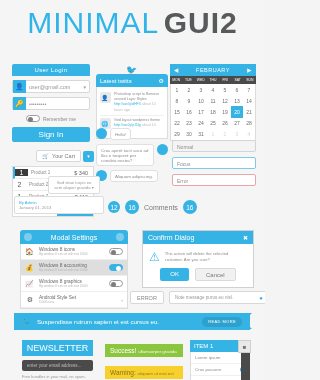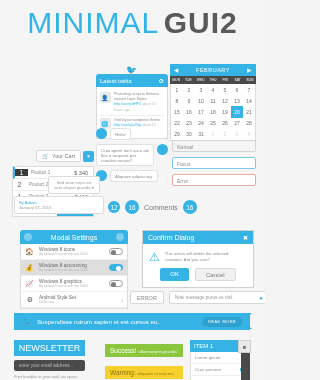--- a/index.html
+++ b/index.html
@@ -167,21 +167,21 @@
             background:#34b3e4; display:flex; align-items:center; padding:0 8px; gap:5px;}
   .ribbon .bird { color:#fff; font-size:8px; }
   .ribbon .txt { flex:1; color:#fff; font-size:6.2px; }
   .ribbon .more { background:#2ea0cd; color:#fff; font-size:4px; letter-spacing:.4px;
                   border-radius:7px; padding:2.5px 6px; }
   .ribbon-tail { position:absolute; left:244px; top:313px; width:0; height:0;
                  border-top:8.5px solid #34b3e4; border-bottom:8.5px solid #34b3e4;
                  border-right:8px solid transparent; }
 
   
-  .news { position:absolute; left:14px; top:340px; width:71px; }
+  .news { position:absolute; left:22px; top:340px; width:71px; }
   .news-hd { background:#34b3e4; color:#fff; text-align:center; font-size:9px; padding:3px 0; }
   .news-in { margin-top:4px; background:#4a4a4a; color:#b9b9b9; font-size:4.6px;
              padding:3px 5px; border-radius:2px; }
   .news-tx { margin-top:3px; font-size:4px; color:#9a9a9a; line-height:1.5; }
 
   
   .alert { position:absolute; left:105px; width:78px; color:#fff;
            font-size:6.5px; padding:3px 5px; }
   .alert .sub { font-size:4.4px; opacity:.9; }
   .alert.success { top:344px; background:#8cc63f; }
@@ -206,20 +206,37 @@
 </head>
 <body>
 
 <div class="page">
 
   <div class="title-bar">
     <span class="t1">MINIMAL</span>
     <span class="t2">GUI2</span>
   </div>
 
+  <div class="login">
+    <div class="hdr-blue lbl">User Login</div>
+    <div class="field">
+      <span class="ico">👤</span>
+      <span class="val">user@gmail.com</span>
+      <span class="caret">▾</span>
+    </div>
+    <div class="field">
+      <span class="ico">🔑</span>
+      <span class="val">•••••••••</span>
+    </div>
+    <div class="remember">
+      <span class="toggle-sm"></span>
+      <span>Remember me</span>
+    </div>
+    <div class="signin">Sign In</div>
+  </div>
 
   <div class="cart">
     <div class="cart-top">
       <div class="cart-btn">
         <span>🛒</span>
         <span>Your Cart</span>
       </div>
       <div class="cart-drop">▾</div>
     </div>
     <div class="cart-table">

